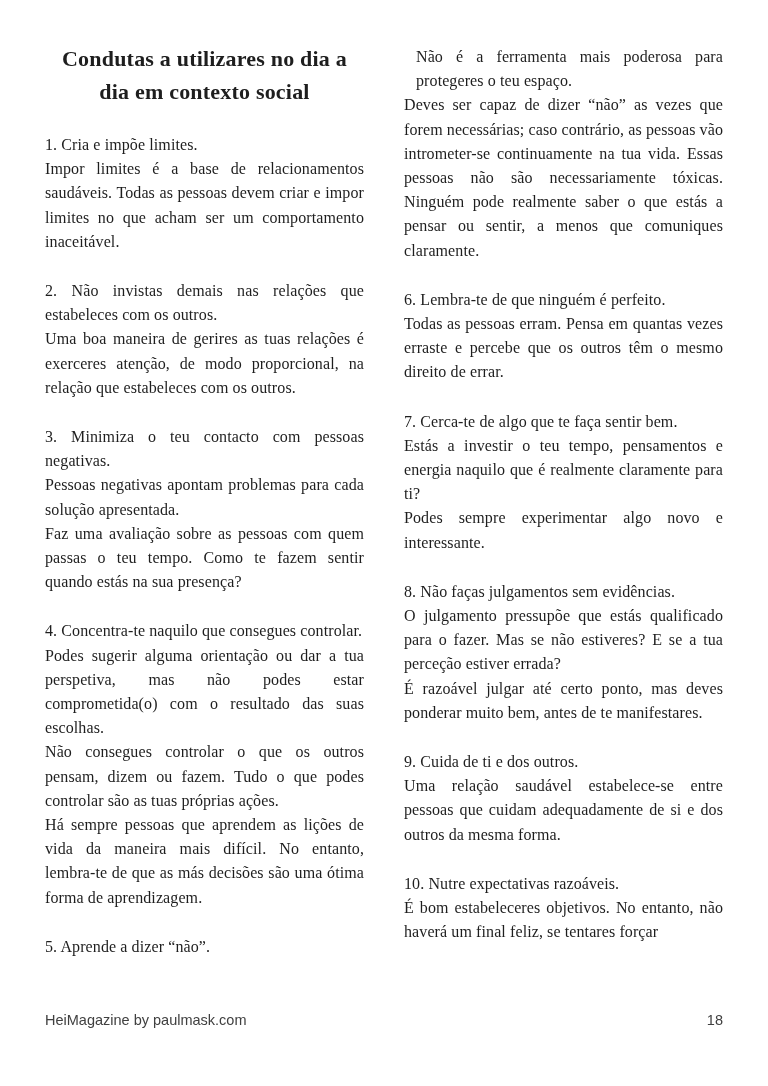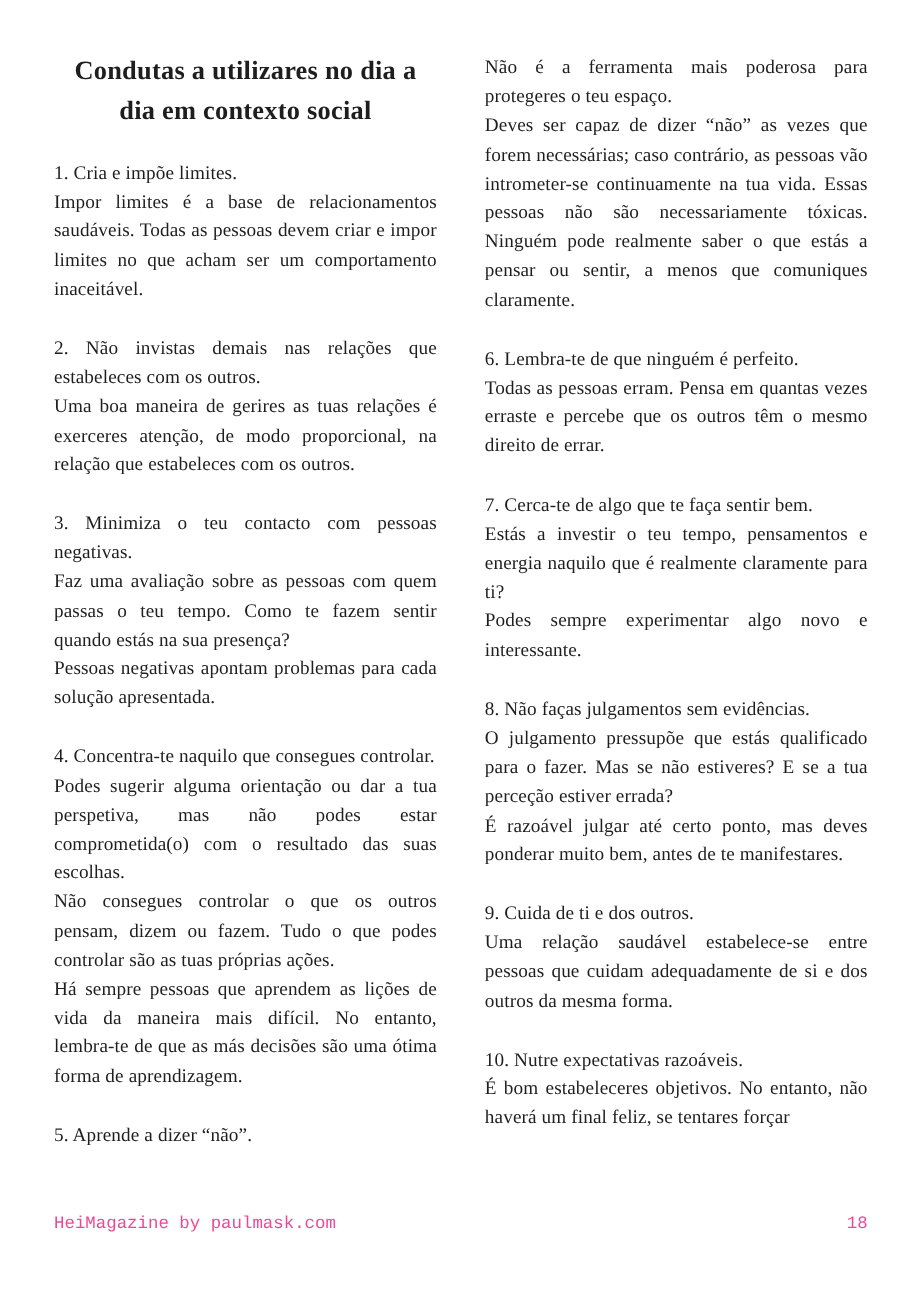--- a/index.html
+++ b/index.html
@@ -41,50 +41,51 @@
     font-size: 16px;
     line-height: 24.2px;
     text-align: justify;
     letter-spacing: 0.1px;
   }
   .block.head {
     margin-top: 25px;
   }
   .col-right .block:first-child {
     margin-top: 3px;
+    margin-left: 12px;
   }
   .footer {
     position: absolute;
     left: 45px;
     top: 1012px;
     width: 678px;
     display: flex;
     justify-content: space-between;
     align-items: baseline;
-    font-family: Liberation Mono, monospace;
+    font-family: Liberation Sans, sans-serif;
     font-size: 14.5px;
-    color: #ec4899;
+    color: #404040;
   }
 </style>
 </head>
 <body>
 
 <div class="page">
 
   <div class="content">
 
     <div class="col col-left">
       <h1 class="title">Condutas a utilizares no dia a dia em contexto social</h1>
       <p class="block head">1. Cria e impõe limites.</p>
       <p class="block">Impor limites é a base de relacionamentos saudáveis. Todas as pessoas devem criar e impor limites no que acham ser um comportamento inaceitável.</p>
       <p class="block head">2. Não invistas demais nas relações que estabeleces com os outros.</p>
       <p class="block">Uma boa maneira de gerires as tuas relações é exerceres atenção, de modo proporcional, na relação que estabeleces com os outros.</p>
       <p class="block head">3. Minimiza o teu contacto com pessoas negativas.</p>
+      <p class="block">Pessoas negativas apontam problemas para cada solução apresentada.</p>
       <p class="block">Faz uma avaliação sobre as pessoas com quem passas o teu tempo. Como te fazem sentir quando estás na sua presença?</p>
-      <p class="block">Pessoas negativas apontam problemas para cada solução apresentada.</p>
       <p class="block head">4. Concentra-te naquilo que consegues controlar.</p>
       <p class="block">Podes sugerir alguma orientação ou dar a tua perspetiva, mas não podes estar comprometida(o) com o resultado das suas escolhas.</p>
       <p class="block">Não consegues controlar o que os outros pensam, dizem ou fazem. Tudo o que podes controlar são as tuas próprias ações.</p>
       <p class="block">Há sempre pessoas que aprendem as lições de vida da maneira mais difícil. No entanto, lembra-te de que as más decisões são uma ótima forma de aprendizagem.</p>
       <p class="block head">5. Aprende a dizer “não”.</p>
     </div>
 
     <div class="col col-right">
       <p class="block">Não é a ferramenta mais poderosa para protegeres o teu espaço.</p>
       <p class="block">Deves ser capaz de dizer “não” as vezes que forem necessárias; caso contrário, as pessoas vão intrometer-se continuamente na tua vida. Essas pessoas não são necessariamente tóxicas. Ninguém pode realmente saber o que estás a pensar ou sentir, a menos que comuniques claramente.</p>

